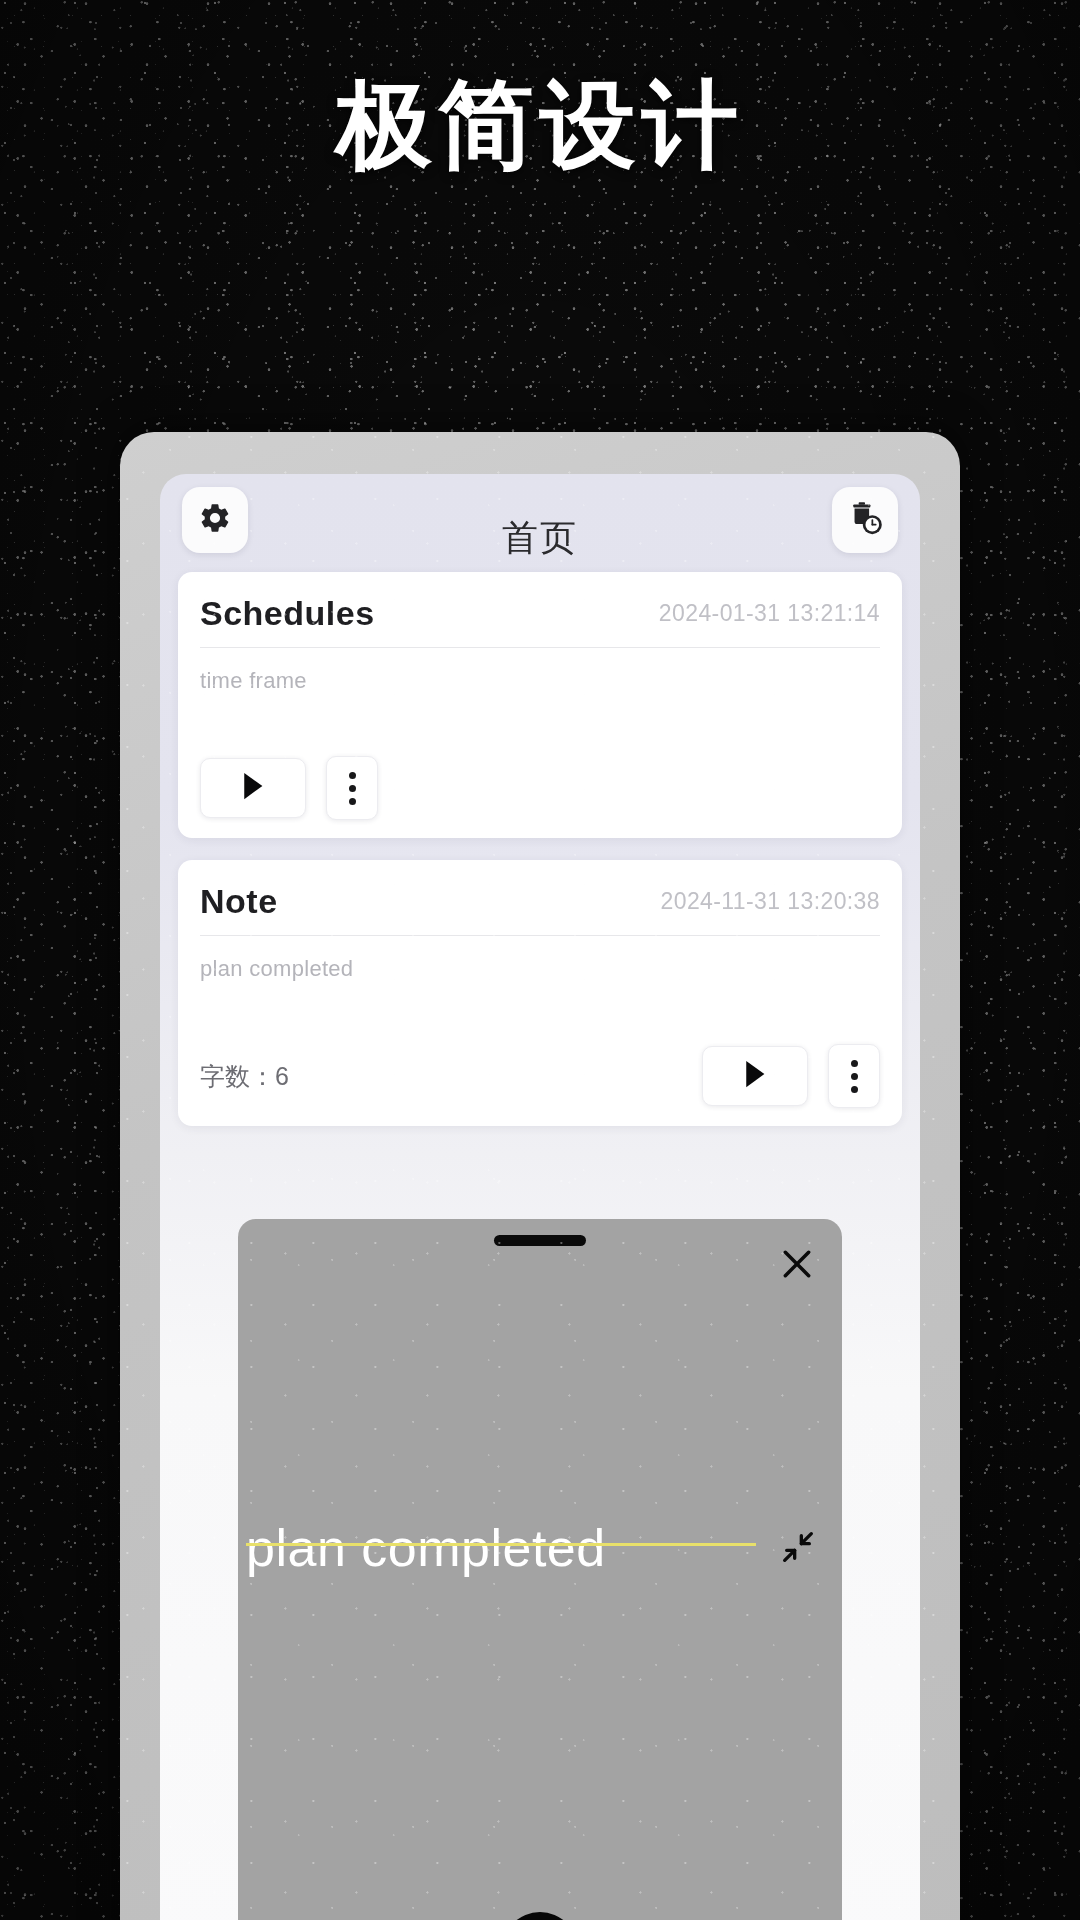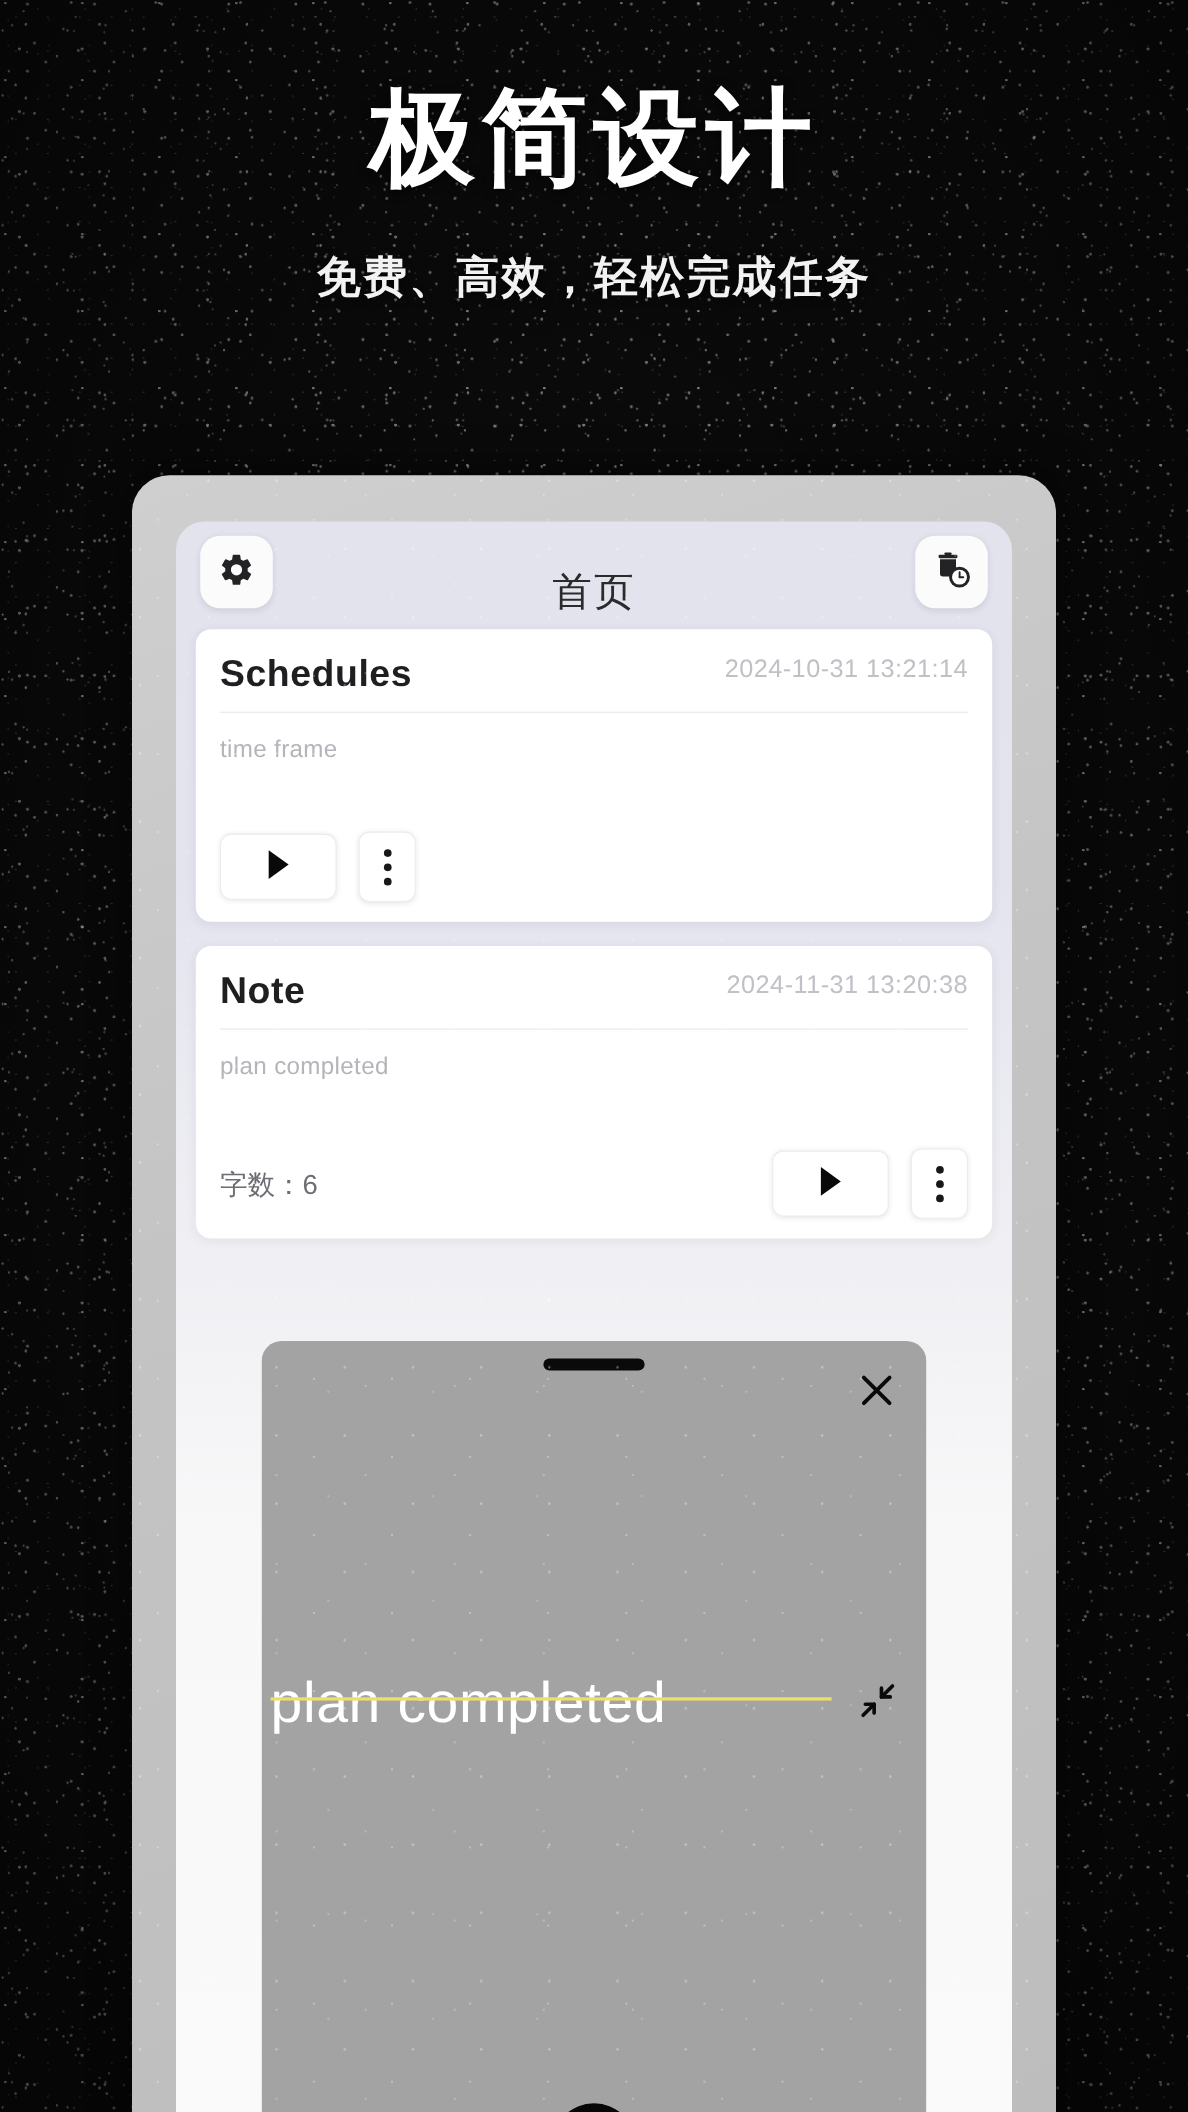--- a/index.html
+++ b/index.html
@@ -174,21 +174,21 @@
   }
   .card {
     background: #ffffff;
     border-radius: 14px;
     box-shadow: 0 2px 10px rgba(40,40,70,.07);
     padding: 22px 22px 18px 22px;
     margin-bottom: 22px;
   }
   .card-head {
     display: flex;
-    align-items: flex-start;
+    align-items: center;
     justify-content: space-between;
     padding-bottom: 14px;
     border-bottom: 1px solid #e7e7ea;
   }
   .card-title {
     font-size: 34px;
     font-weight: 700;
     color: #1f1f22;
     letter-spacing: .5px;
   }
@@ -328,21 +328,20 @@
 </head>
 <body>
 
 <div class="stage">
   <div class="speckle"></div>
   <div class="speckle2"></div>
   <div class="vignette"></div>
 
   <div class="hero">
     <h1 class="hero-title">极简设计</h1>
-    <p class="hero-sub">免费、高效，轻松完成任务</p>
   </div>
 
   <div class="phone-frame">
     <div class="phone-screen">
 
       <div class="appbar">
         <div class="icon-btn">
           <span>
             <svg width="34" height="34" viewBox="0 0 24 24" fill="#232326" aria-hidden="true">
               <path d="M19.14 12.94a7.07 7.07 0 0 0 .06-.94 7.07 7.07 0 0 0-.06-.94l2.03-1.58a.5.5 0 0 0 .12-.64l-1.92-3.32a.5.5 0 0 0-.6-.22l-2.39.96a7.3 7.3 0 0 0-1.62-.94l-.36-2.54a.5.5 0 0 0-.5-.42h-3.84a.5.5 0 0 0-.5.42l-.36 2.54c-.58.24-1.12.56-1.62.94l-2.39-.96a.5.5 0 0 0-.6.22L2.67 8.84a.5.5 0 0 0 .12.64l2.03 1.58c-.04.31-.06.63-.06.94s.02.63.06.94l-2.03 1.58a.5.5 0 0 0-.12.64l1.92 3.32c.12.22.39.3.6.22l2.39-.96c.5.38 1.04.7 1.62.94l.36 2.54c.04.24.25.42.5.42h3.84c.25 0 .46-.18.5-.42l.36-2.54c.58-.24 1.12-.56 1.62-.94l2.39.96c.22.08.48 0 .6-.22l1.92-3.32a.5.5 0 0 0-.12-.64l-2.03-1.58zM12 15.6A3.6 3.6 0 1 1 12 8.4a3.6 3.6 0 0 1 0 7.2z"></path>
@@ -365,21 +364,21 @@
             </svg>
           </span>
         </div>
       </div>
 
       <div class="cards">
 
         <div class="card">
           <div class="card-head">
             <span class="card-title">Schedules</span>
-            <span class="card-time">2024-10-31 13:21:14</span>
+            <span class="card-time">2024-01-31 13:21:14</span>
           </div>
           <div class="card-body">time frame</div>
           <div class="card-foot">
             <div class="play-btn">
               <span>
                 <svg width="26" height="30" viewBox="0 0 20 24" fill="#09090a" aria-hidden="true">
                   <path d="M3 1.5 17.5 12 3 22.5z"></path>
                 </svg>
               </span>
             </div>

